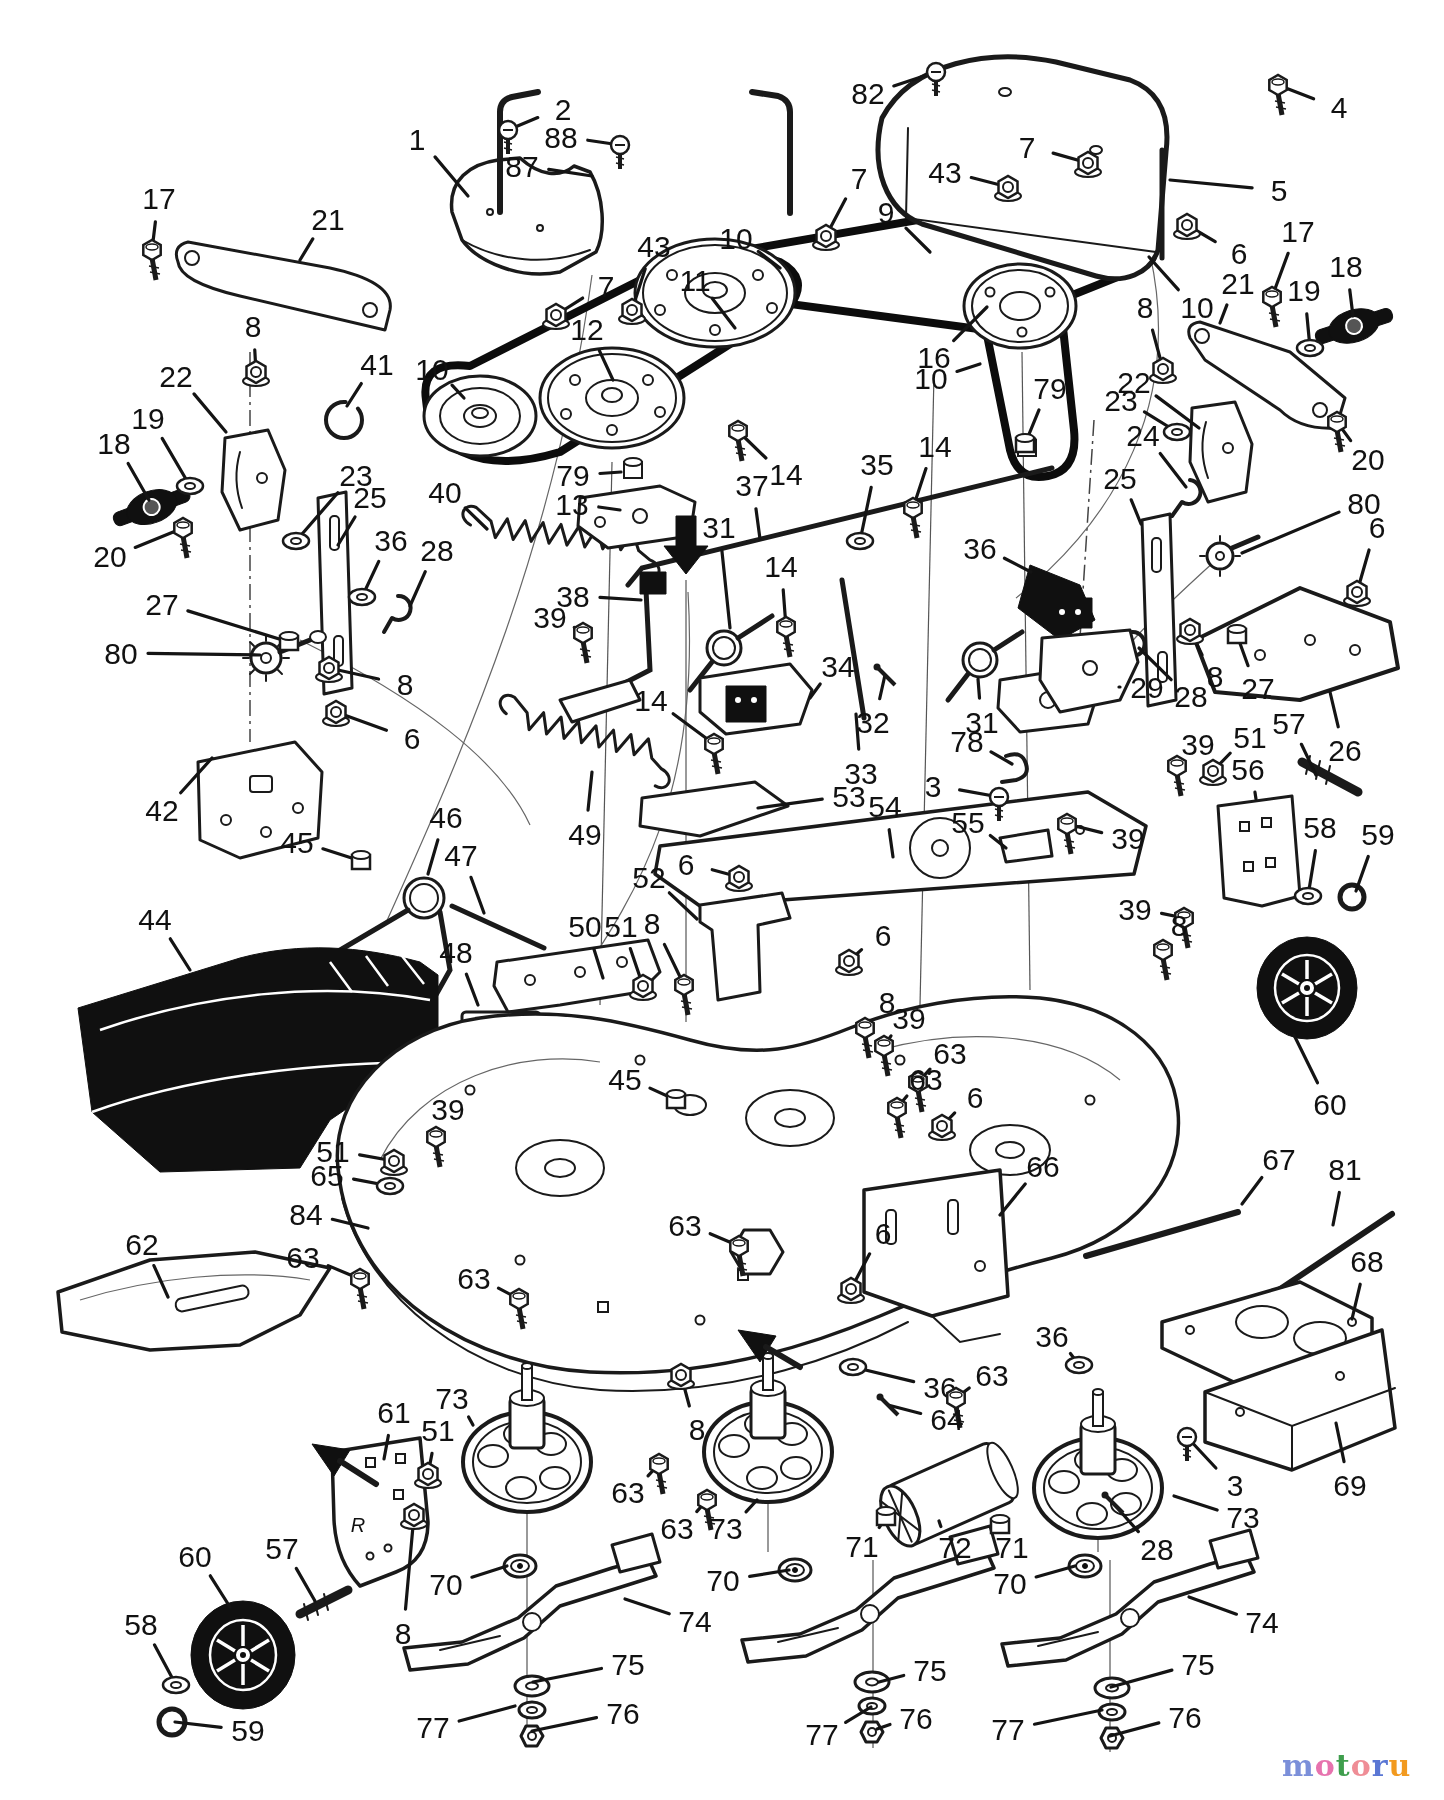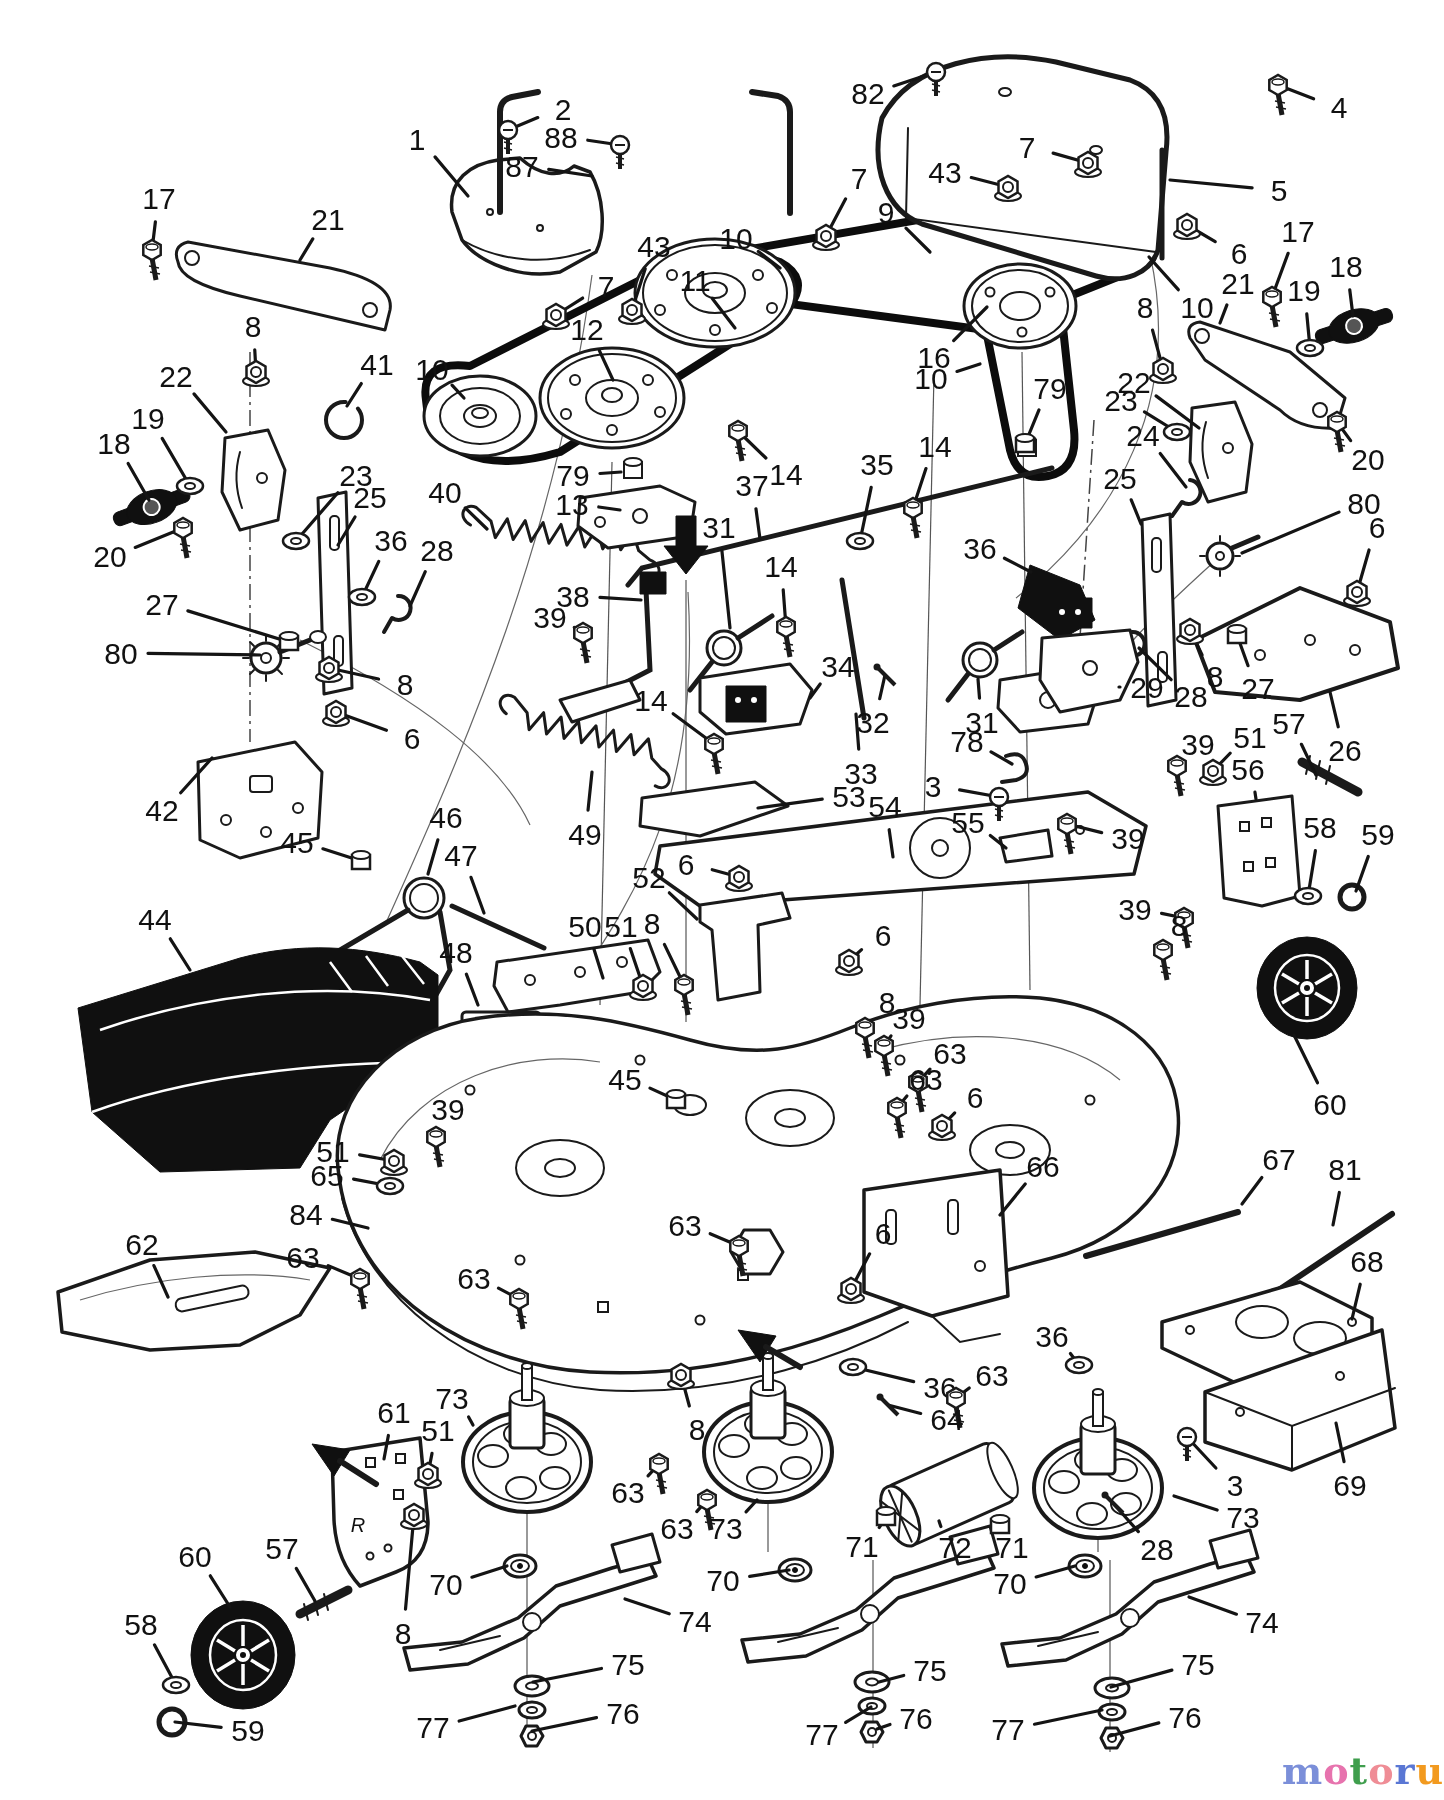--- a/index.html
+++ b/index.html
@@ -14,21 +14,21 @@
   .fw2{fill:#ffffff;stroke:#1a1a1a;stroke-width:2;}
   .fb{fill:#101010;stroke:#101010;stroke-linejoin:round;}
   .belt{fill:none;stroke:#0c0c0c;stroke-width:8;stroke-linejoin:round;}
   .thin{fill:none;stroke:#666;stroke-width:1.2;}
   .axis{fill:none;stroke:#555;stroke-width:1.2;}
   .dash{fill:none;stroke:#444;stroke-width:1.5;stroke-dasharray:16 5 3 5;}
   .rod{fill:none;stroke:#1a1a1a;stroke-width:5;stroke-linecap:round;}
   .rod6{fill:none;stroke:#1a1a1a;stroke-width:6;stroke-linecap:round;}
   .leader{stroke:#141414;stroke-width:3.2;stroke-linecap:round;}
   #wm{position:absolute;left:1282px;top:1748px;font-family:"DejaVu Serif",serif;font-weight:700;
-      font-size:38px;letter-spacing:1px;user-select:none;}
+      font-size:30px;letter-spacing:1px;user-select:none;}
 </style>
 </head>
 <body>
 
 <div id="stage">
 <svg width="1444" height="1800" viewBox="0 0 1444 1800">
 
   <g>
     <path class="axis" d="M 612,462 L 600,1005"></path>
     <path class="axis" d="M 686,580 L 686,1022"></path>

